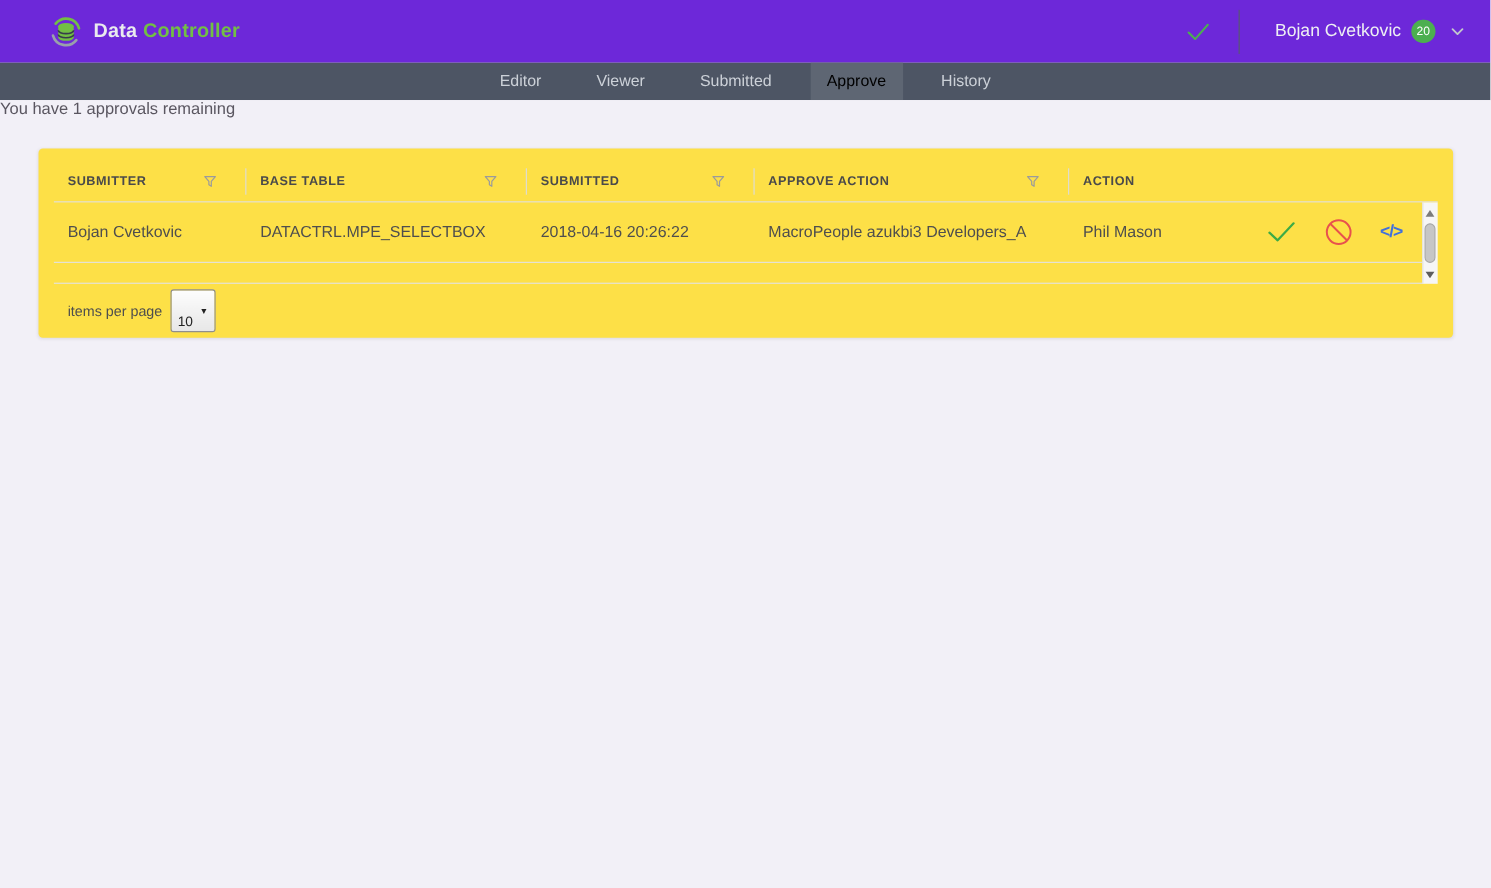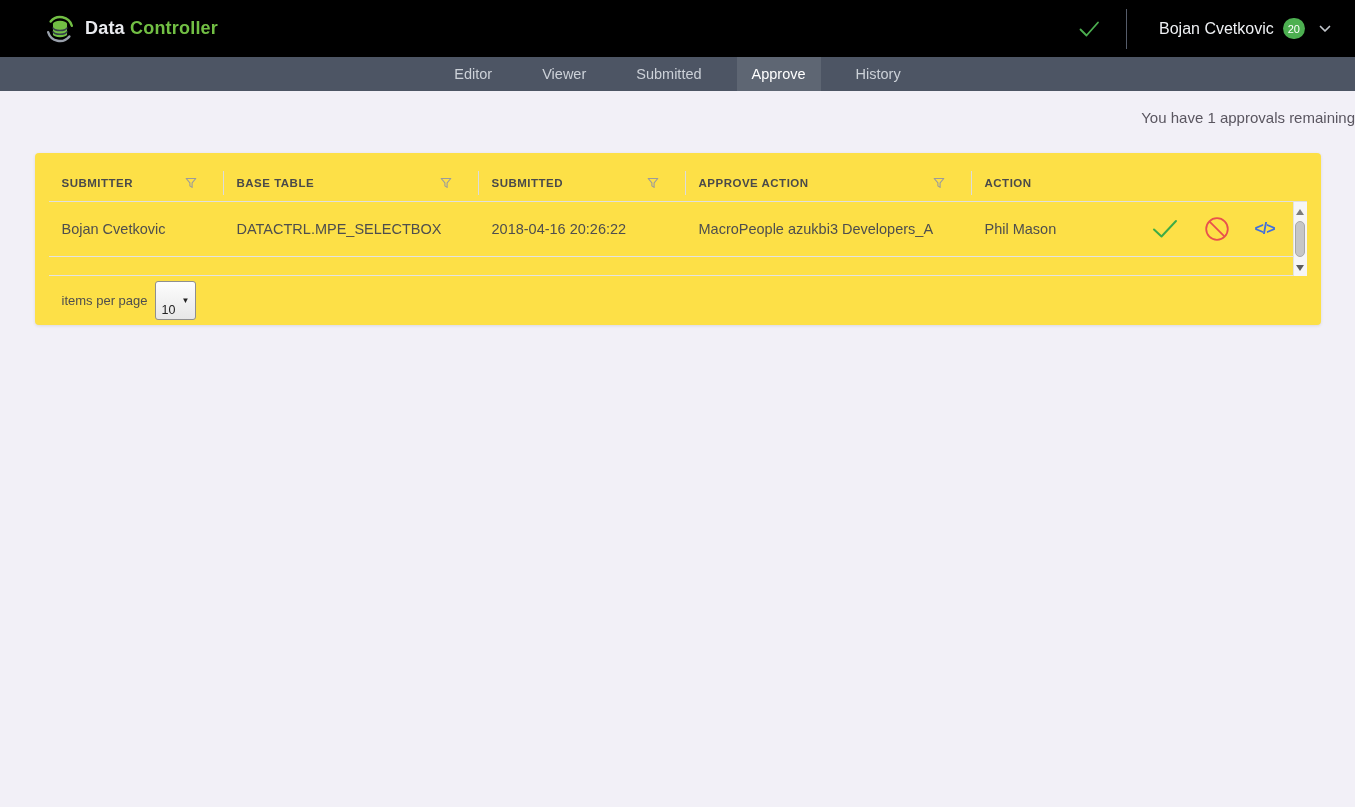--- a/index.html
+++ b/index.html
@@ -2,21 +2,21 @@
 <html><head>
 <meta charset="utf-8">
 <style>
   * { margin: 0; padding: 0; box-sizing: border-box; }
   html, body { width: 1355px; height: 807px; }
   body { font-family: "Liberation Sans", sans-serif; background: #f2f0f7; overflow: hidden; }
   .page { display: flex; flex-direction: column; width: 1355px; height: 807px; }
 
   
   .topbar {
-    height: 57px; background: #000000; flex: 0 0 auto;
+    height: 57px; background: #6d28d9; flex: 0 0 auto;
     display: flex; align-items: center; justify-content: space-between;
     padding: 0 24px 0 45px;
   }
   .logo { display: flex; align-items: center; gap: 10px; cursor: pointer; }
   .logo-text { font-size: 18px; font-weight: 700; letter-spacing: .2px; }
   .logo-primary { color: #e9eaee; }
   .logo-secondary { color: #72bf44; }
   .topbar-right { display: flex; align-items: center; }
   .topbar-check { margin-right: 24px; }
   .topbar-divider { width: 1px; height: 40px; background: #555c6a; margin-right: 32px; }
@@ -31,29 +31,29 @@
 
   
   .navbar {
     height: 34px; background: #4d5564; flex: 0 0 auto;
     display: flex; align-items: stretch; justify-content: center;
   }
   .nav-tab {
     display: flex; align-items: center; padding: 13px 15px; margin: 0 10px;
     color: #ccd1d8; font-size: 14.5px; cursor: pointer;
   }
-  .nav-tab.active { background: #5e6673; color: #ffffff; }
+  .nav-tab.active { background: #5e6673; color: #000000; }
 
   
   .main { flex: 1 1 auto; background: #f2f0f7; }
   .page-title {
     margin-top: 26px; text-align: center; font-size: 27px; font-weight: 400;
     color: #5a5660; letter-spacing: 1.5px;
   }
-  .page-subtitle { margin-top: 18px; text-align: right; font-size: 15px; color: #5a5660; }
+  .page-subtitle { text-align: left; font-size: 15px; color: #5a5660; }
 
   
   .card {
     width: 1286px; margin: 27px auto 0; background: #fde047;
     border-radius: 4px; box-shadow: 0 1px 3px rgba(60,60,80,.12);
     padding: 12px 14px 0; 
   }
   .table-wrap { position: relative; }
   .thead { display: flex; height: 37px; align-items: center; border-bottom: 1px solid #e0e0e0; }
   .th {

